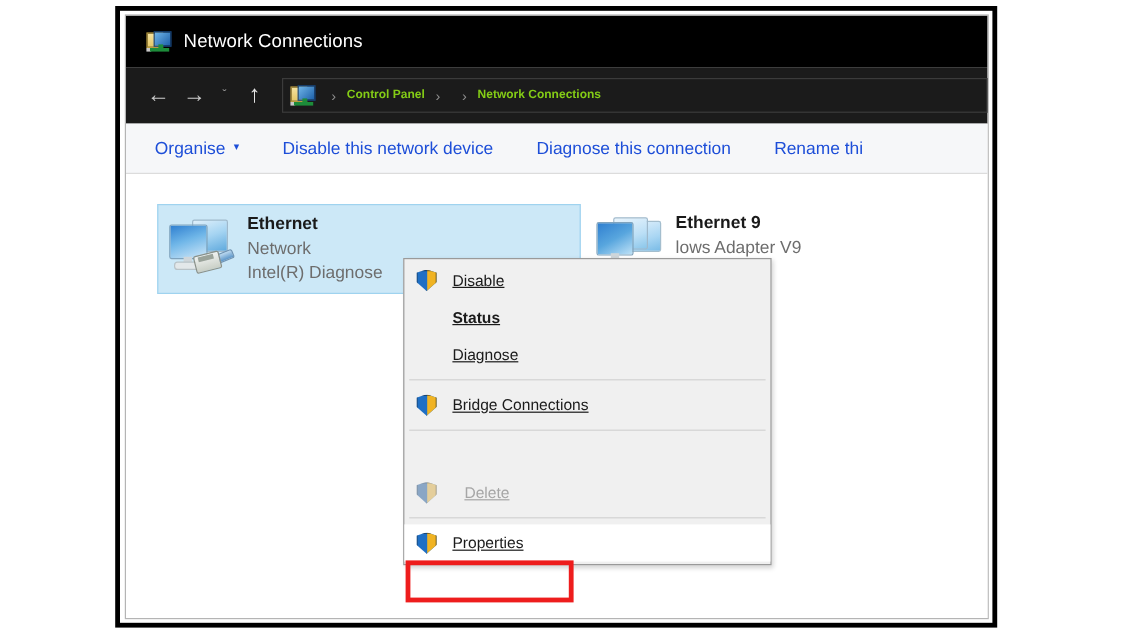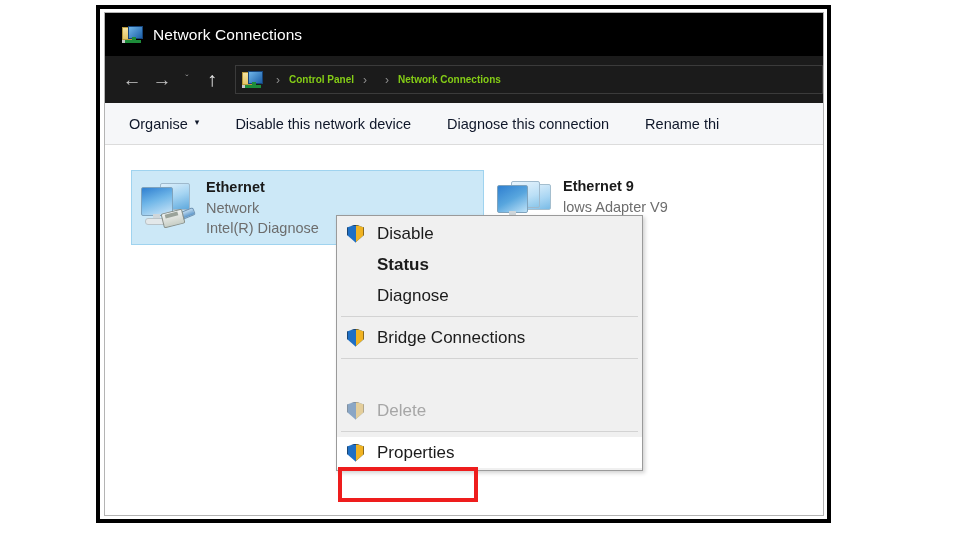--- a/index.html
+++ b/index.html
@@ -119,21 +119,21 @@
     background: #f6f7f9;
     border-bottom: 1px solid #dcdcdc;
     display: flex;
     align-items: center;
     padding-left: 24px;
     box-sizing: border-box;
     white-space: nowrap;
     overflow: hidden;
   }
   .cmd {
-    color: #0f172a;
+    color: #1d4ed8;
     font-size: 14.5px;
     margin-right: 36px;
     display: flex;
     align-items: flex-start;
     white-space: nowrap;
   }
   .cmd .caret {
     margin-left: 7px;
     font-size: 9px;
     position: relative;
@@ -233,26 +233,27 @@
   .mi {
     display: flex;
     align-items: center;
     height: 31px;
     padding-left: 10px;
     box-sizing: border-box;
     position: relative;
   }
   .mi .icon-slot { width: 30px; flex: 0 0 auto; display: flex; align-items: center; }
   .mi-label {
-    font-size: 17px;
+    font-size: 13px;
     color: #1b1b1b;
     white-space: nowrap;
+    text-decoration: underline;
   }
   .mi.bold .mi-label { font-weight: bold; }
-  .mi.disabled .mi-label { color: #a6a6a6; }
+  .mi.disabled .mi-label { color: #a6a6a6; margin-left: 10px; }
   .mi.hovered { background: #ffffff; }
   .msep {
     height: 1px;
     background: #d3d3d3;
     margin: 5px 4px 5px 4px;
   }
 
   
   .shield { position: relative; width: 17px; height: 18px; flex: 0 0 auto; }
   .shield .sh {

